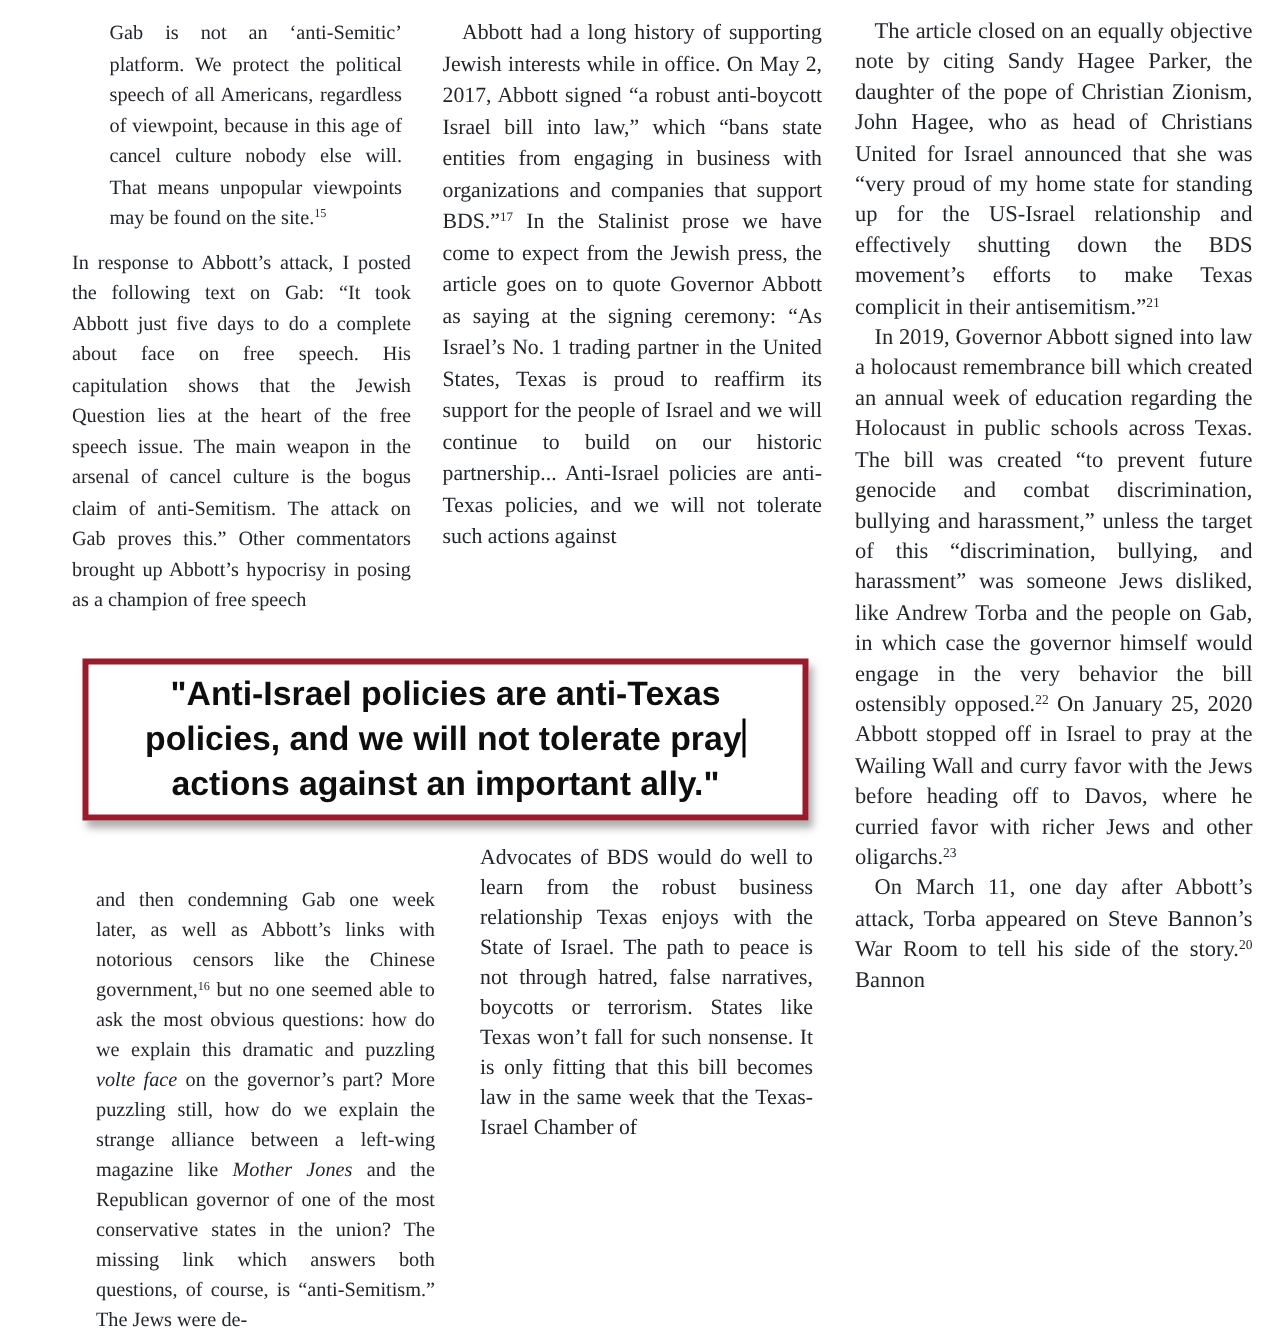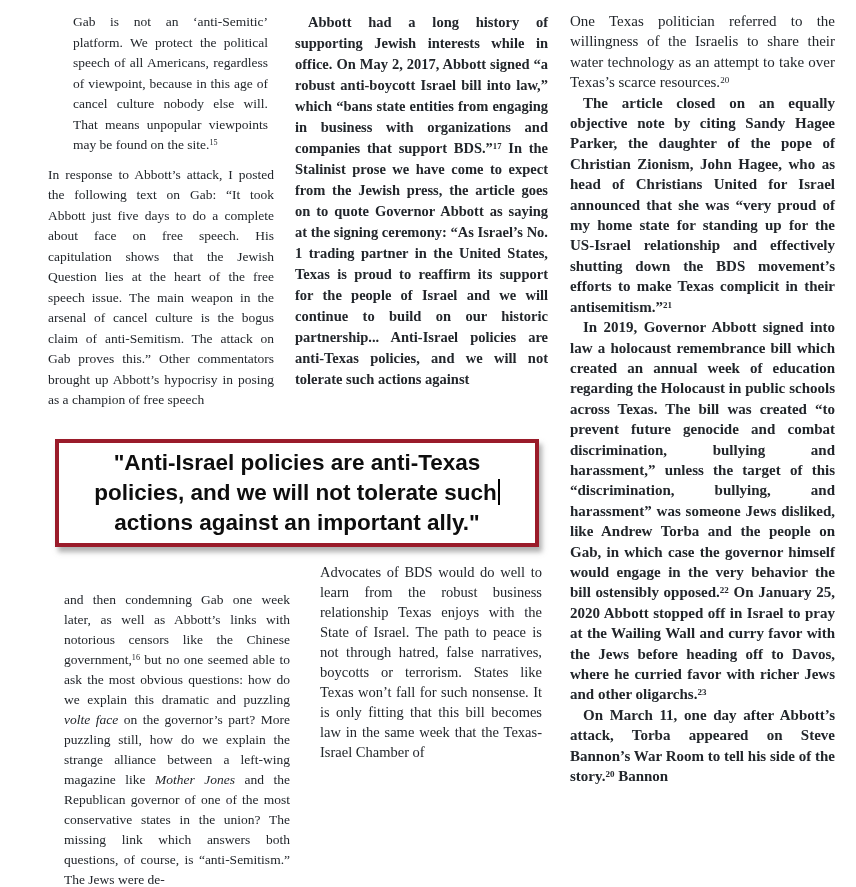--- a/index.html
+++ b/index.html
@@ -16,21 +16,21 @@
     text-align:justify;
   }
   #col1-top   {left:48px;  top:12px;  width:226px; font-size:13.5px; line-height:20.5px;}
   #col2-top   {left:295px; top:12px;  width:253px; font-size:14.5px; line-height:21px;}
   #col1-bottom{left:64px;  top:566px; width:226px; font-size:13.5px; line-height:20px;margin-top:24px;}
   #col2-bottom{left:295px; top:562px; width:253px; font-size:14.5px; line-height:20px;}
   #col3       {left:570px; top:11px;  width:265px; font-size:15px;   line-height:20.4px;}
   .block{margin:0;}
   .block.blockquote{margin:9px 6px 9px 25px;}
   .block.blockquote:first-child{margin-top:0;}
-  .block.indent{text-indent:13px;font-weight:bold;}
+  .block.indent{text-indent:13px;}
   sup{font-size:0.6em;line-height:0;vertical-align:0.5em;}
   i{font-style:italic;}
   .pull-quote{
     position:absolute;
     left:55px;top:439px;
     width:484px;height:108px;
     box-sizing:border-box;
     background:#ffffff;
     border:4px solid #9a1b2a;
     box-shadow:3px 5px 5px rgba(110,110,110,0.55);
@@ -59,32 +59,31 @@
   <div class="col" id="col1-top">
       <div class="block blockquote">Gab is not an ‘anti-Semitic’ platform. We protect the political speech of all Americans, regardless of viewpoint, because in this age of cancel culture nobody else will. That means unpopular viewpoints may be found on the site.<sup>15</sup></div>
       <div class="block paragraph">In response to Abbott’s attack, I posted the following text on Gab: “It took Abbott just five days to do a complete about face on free speech. His capitulation shows that the Jewish Question lies at the heart of the free speech issue. The main weapon in the arsenal of cancel culture is the bogus claim of anti-Semitism. The attack on Gab proves this.” Other commentators brought up Abbott’s hypocrisy in posing as a champion of free speech</div>
     </div>
 
   <div class="col" id="col2-top">
       <div class="block paragraph indent">Abbott had a long history of supporting Jewish interests while in office. On May 2, 2017, Abbott signed “a robust anti-boycott Israel bill into law,” which “bans state entities from engaging in business with organizations and companies that support BDS.”<sup>17</sup> In the Stalinist prose we have come to expect from the Jewish press, the article goes on to quote Governor Abbott as saying at the signing ceremony: “As Israel’s No. 1 trading partner in the United States, Texas is proud to reaffirm its support for the people of Israel and we will continue to build on our historic partnership... Anti-Israel policies are anti-Texas policies, and we will not tolerate such actions against</div>
     </div>
 
   <div class="col" id="col3">
-      <div class="block paragraph">One Texas politician referred to the willingness of the Israelis to share their water technology as an attempt to take over Texas’s scarce resources.<sup>20</sup></div>
       <div class="block paragraph indent">The article closed on an equally objective note by citing Sandy Hagee Parker, the daughter of the pope of Christian Zionism, John Hagee, who as head of Christians United for Israel announced that she was “very proud of my home state for standing up for the US-Israel relationship and effectively shutting down the BDS movement’s efforts to make Texas complicit in their antisemitism.”<sup>21</sup></div>
       <div class="block paragraph indent">In 2019, Governor Abbott signed into law a holocaust remembrance bill which created an annual week of education regarding the Holocaust in public schools across Texas. The bill was created “to prevent future genocide and combat discrimination, bullying and harassment,” unless the target of this “discrimination, bullying, and harassment” was someone Jews disliked, like Andrew Torba and the people on Gab, in which case the governor himself would engage in the very behavior the bill ostensibly opposed.<sup>22</sup> On January 25, 2020 Abbott stopped off in Israel to pray at the Wailing Wall and curry favor with the Jews before heading off to Davos, where he curried favor with richer Jews and other oligarchs.<sup>23</sup></div>
       <div class="block paragraph indent">On March 11, one day after Abbott’s attack, Torba appeared on Steve Bannon’s War Room to tell his side of the story.<sup>20</sup> Bannon</div>
     </div>
 
   <div class="pull-quote" style="border-color: rgb(154, 27, 42); color: rgb(14, 14, 14);">
     <div class="pq-line">
       <span>"Anti-Israel policies are anti-Texas</span>
     </div>
     <div class="pq-line">
-      <span>policies, and we will not tolerate such</span><span class="text-cursor"></span>
+      <span>policies, and we will not tolerate pray</span><span class="text-cursor"></span>
     </div>
     <div class="pq-line">
       <span>actions against an important ally."</span>
     </div>
   </div>
 
   <div class="col" id="col1-bottom">
       <div class="block paragraph">and then condemning Gab one week later, as well as Abbott’s links with notorious censors like the Chinese government,<sup>16</sup> but no one seemed able to ask the most obvious questions: how do we explain this dramatic and puzzling <i>volte face</i> on the governor’s part? More puzzling still, how do we explain the strange alliance between a left-wing magazine like <i>Mother Jones</i> and the Republican governor of one of the most conservative states in the union? The missing link which answers both questions, of course, is “anti-Semitism.” The Jews were de-</div>
     </div>
 

